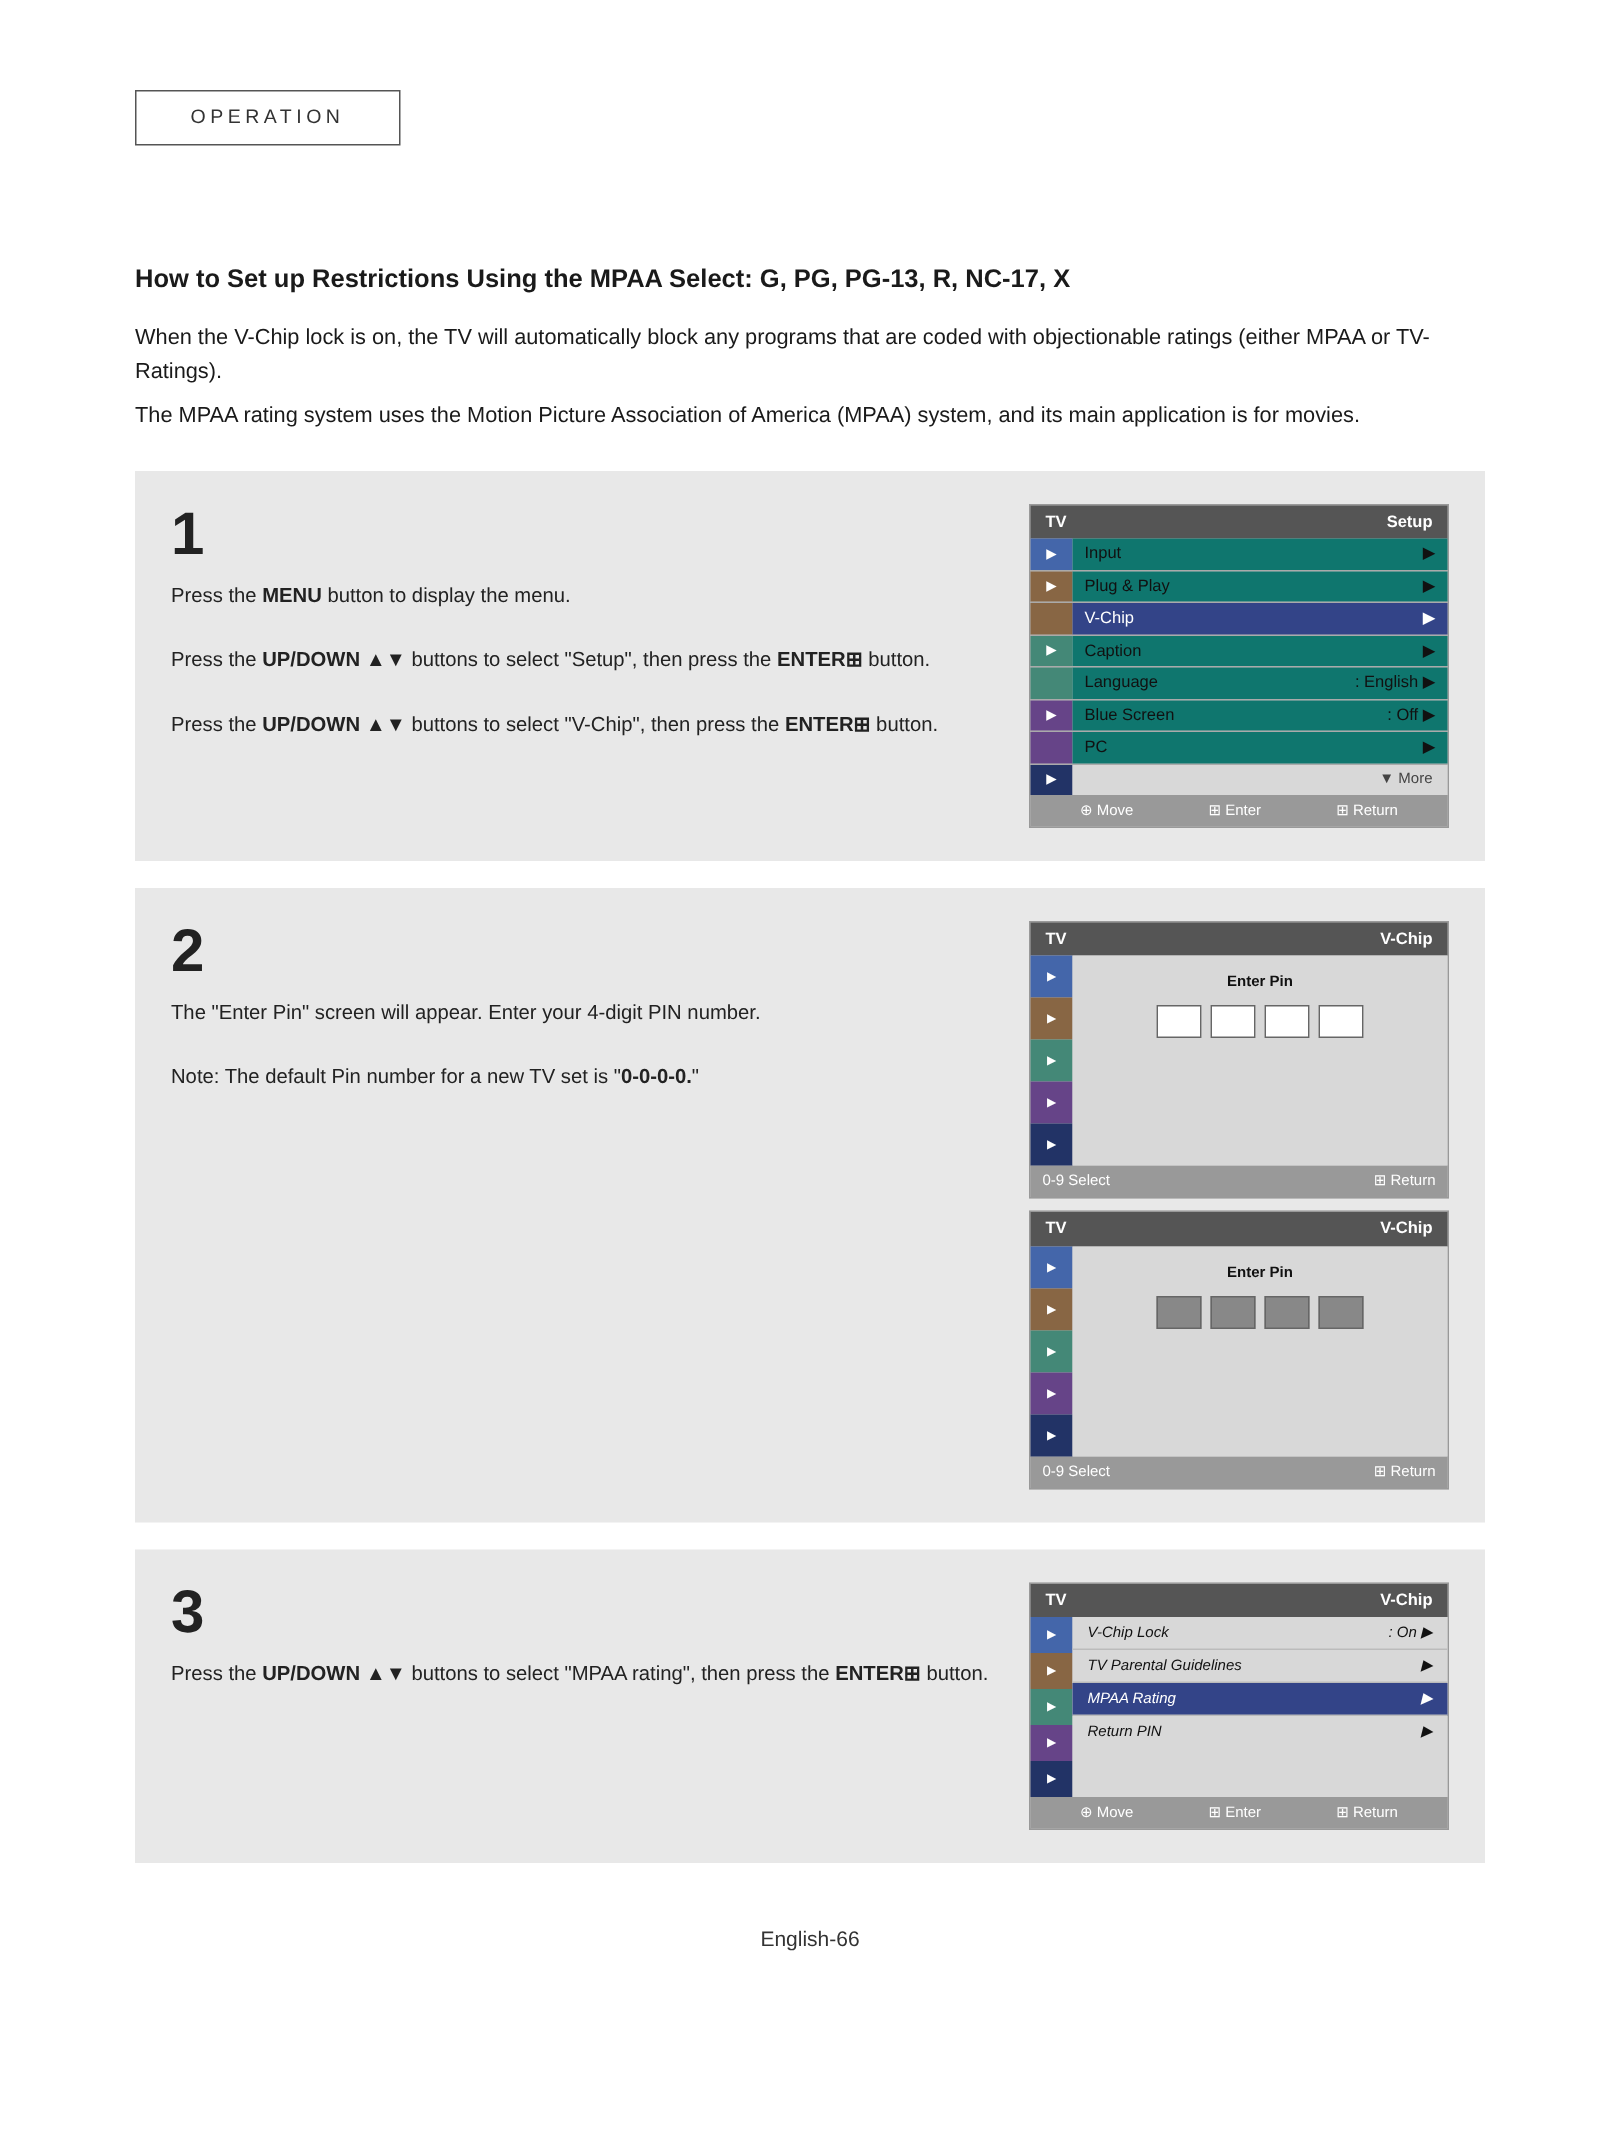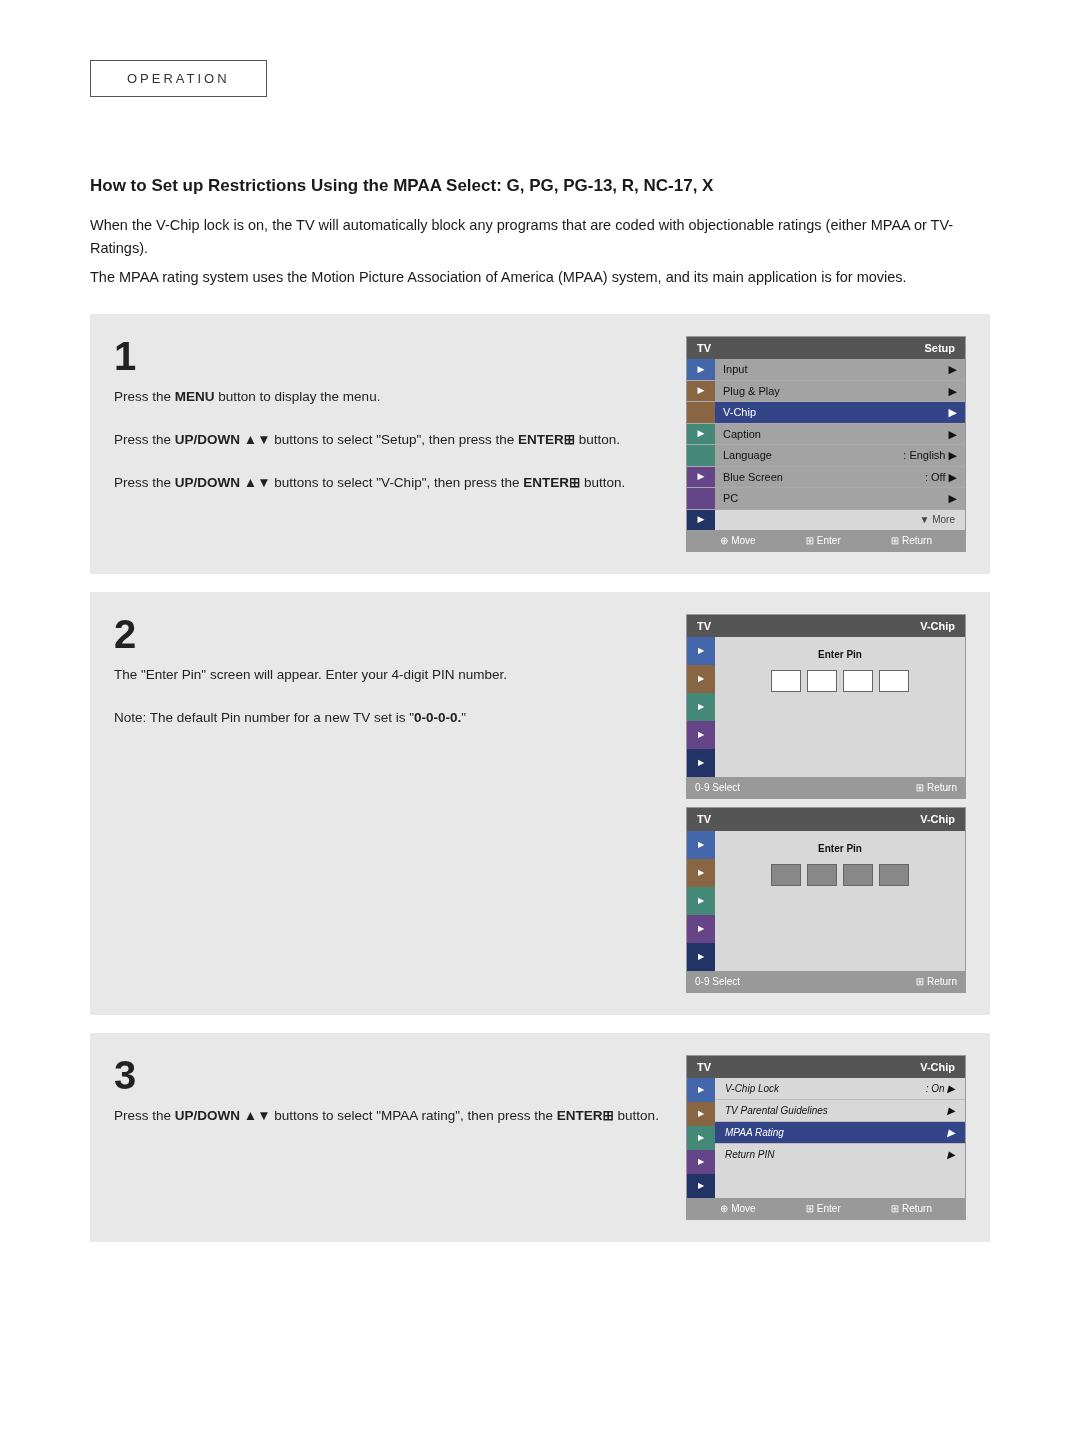--- a/index.html
+++ b/index.html
@@ -135,21 +135,21 @@
     .tv-menu-icon.teal { background: #448877; }
     .tv-menu-icon.purple { background: #664488; }
     .tv-menu-icon.darkblue { background: #223366; }
     .tv-menu-content {
       flex: 1;
       padding: 2px 8px;
       display: flex;
       align-items: center;
       justify-content: space-between;
       font-size: 11px;
-      background: #a3a3a3;
+      background: #0f766e;
     }
     .tv-menu-content.highlighted {
       background: #334488;
       color: #fff;
     }
     .tv-menu-footer {
       background: #999;
       color: #fff;
       display: flex;
       justify-content: space-around;
@@ -524,14 +524,17 @@
             <span>⊕ Move</span>
             <span>⊞ Enter</span>
             <span>⊞ Return</span>
           </div>
         </div>
       </div>
     </div>
 
   </div>
 
+  <div class="page-footer">
+    <span>English-66</span>
+  </div>
 
 </div>
 
 </body></html>

